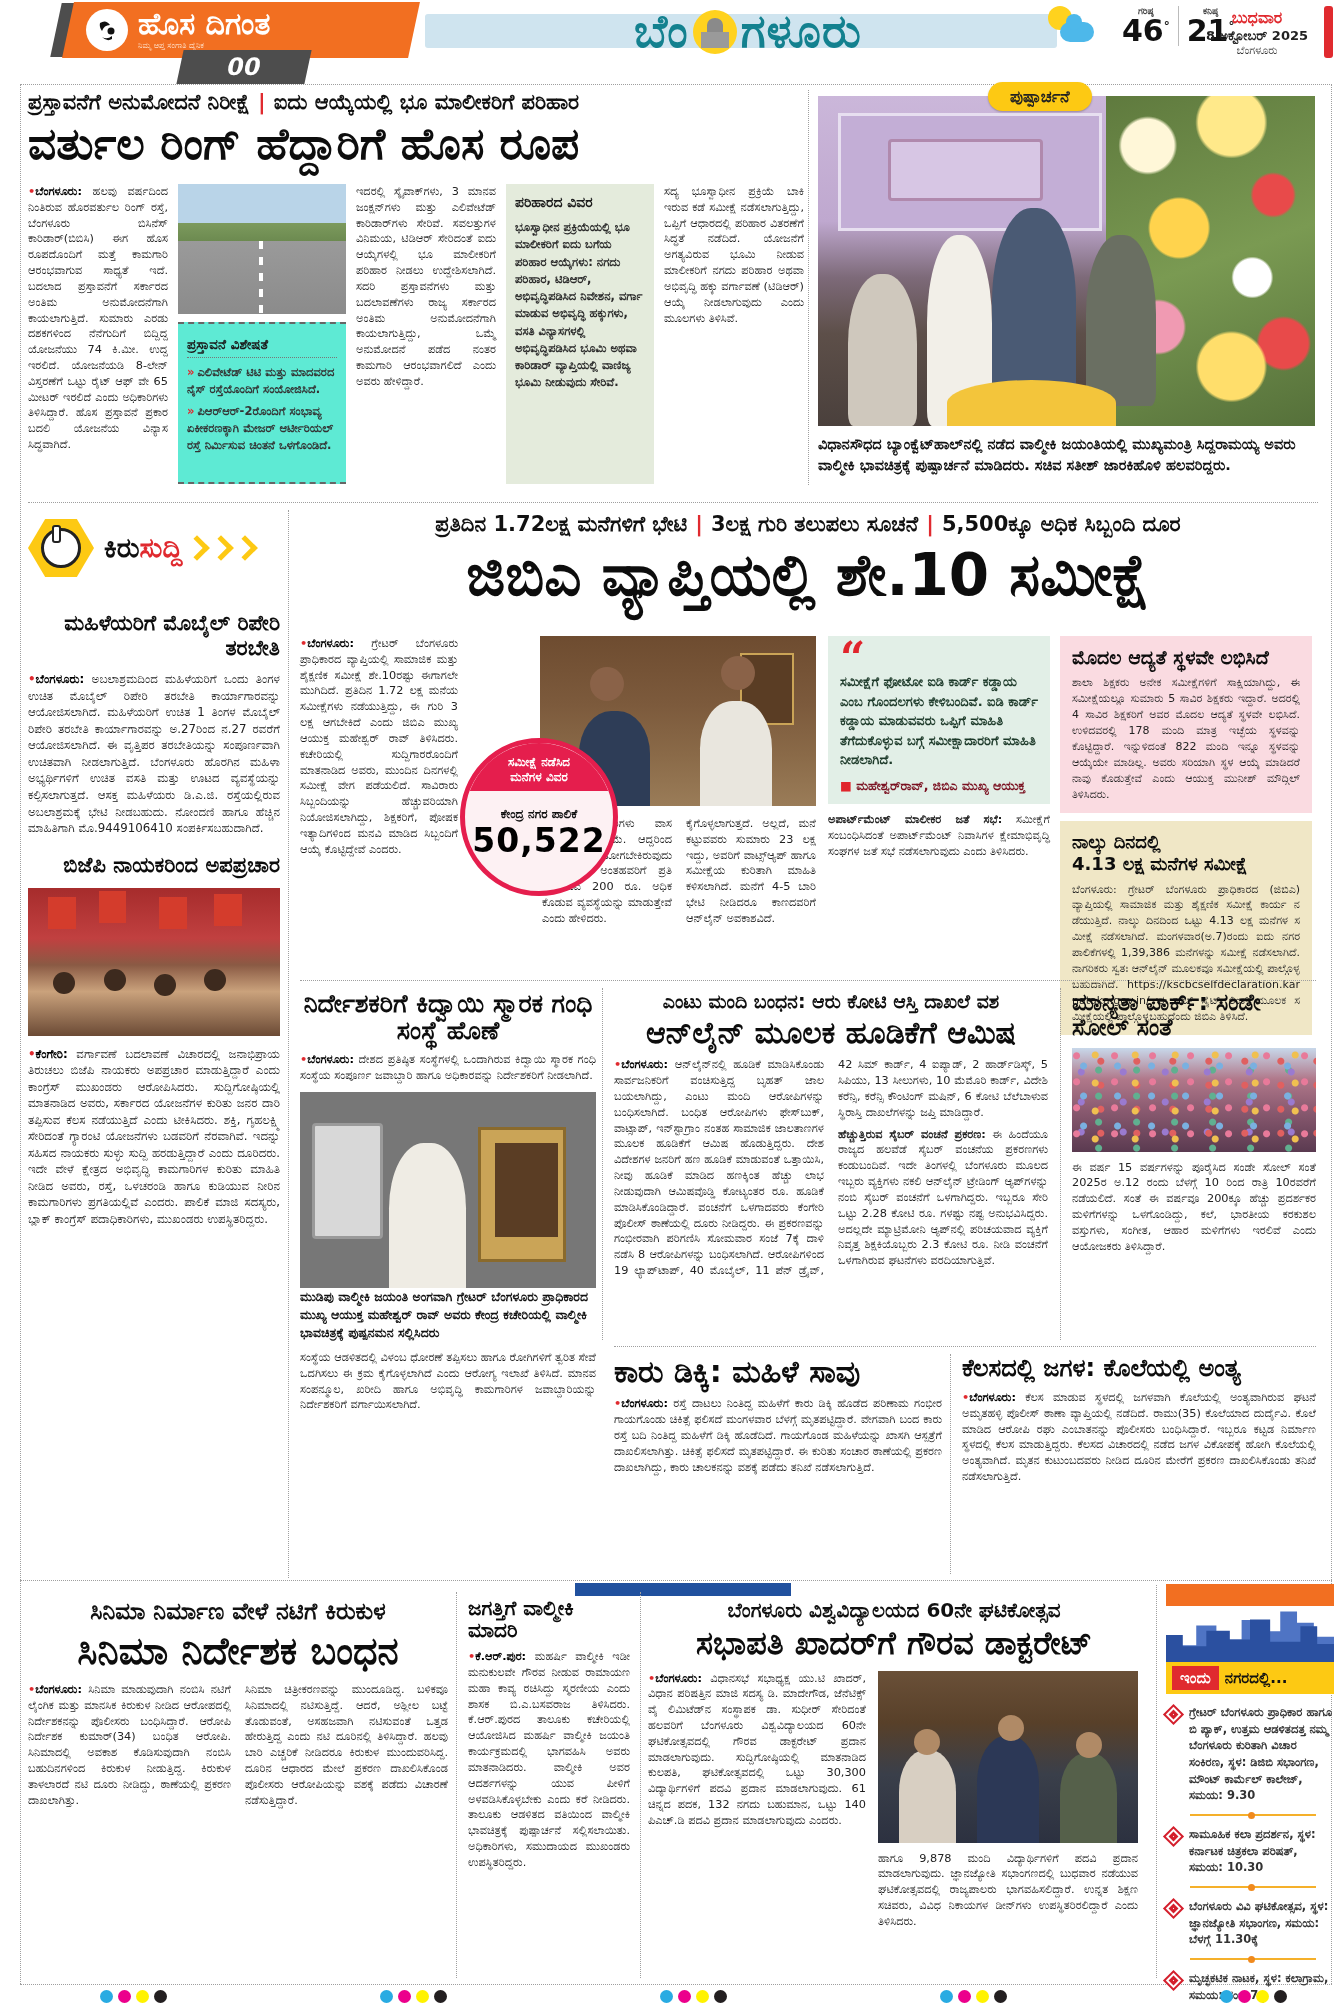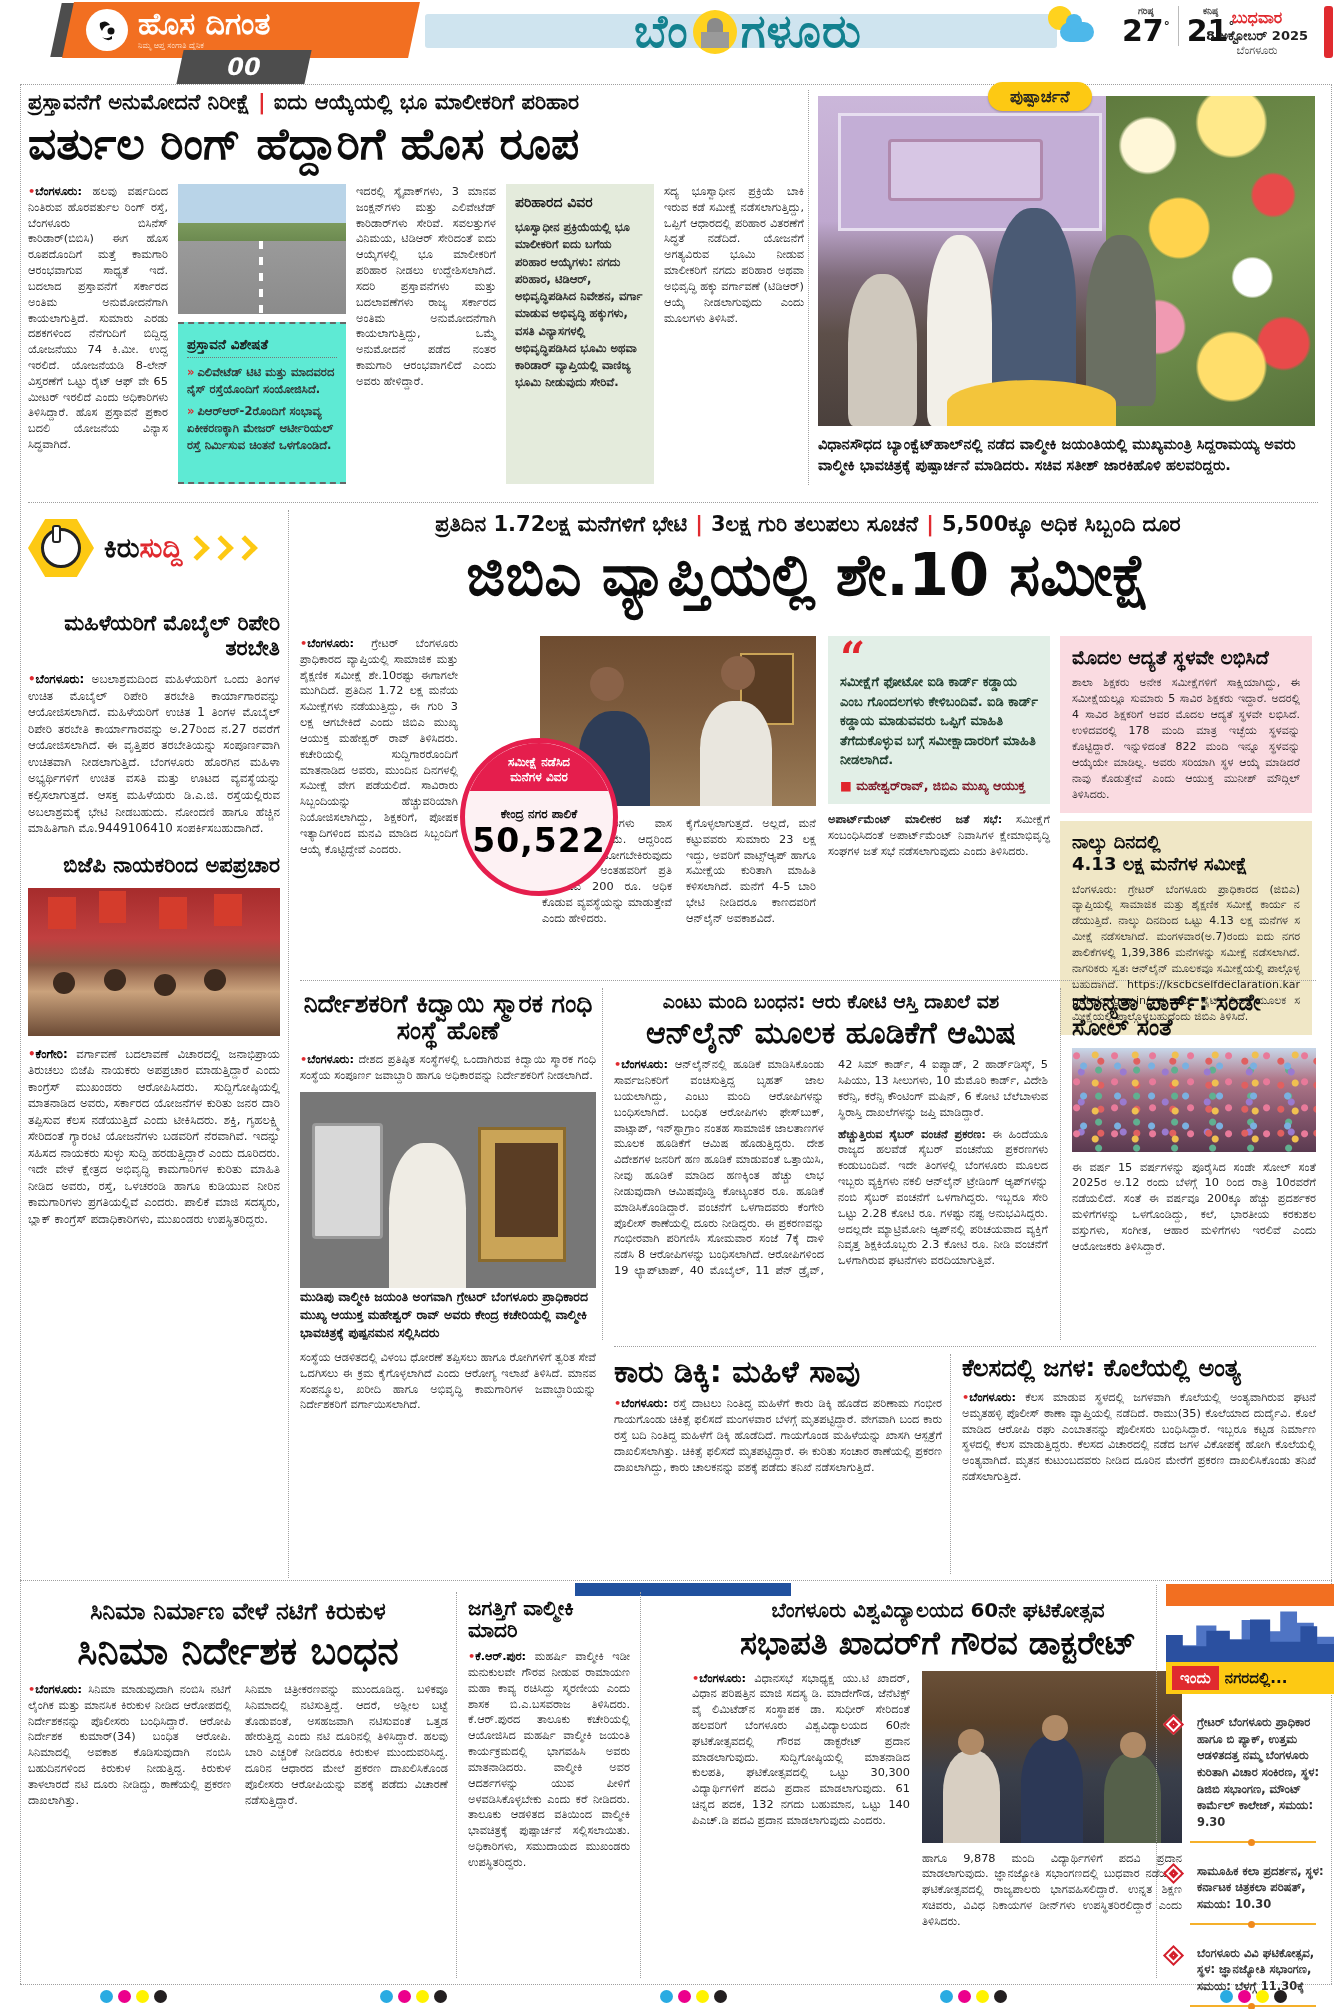--- a/index.html
+++ b/index.html
@@ -124,21 +124,21 @@
   
   .today-top{background:#f26f21;height:22px;}
   .skyline{position:relative;height:56px;background:#fff;overflow:hidden;}
   .sky1{position:absolute;left:0;bottom:0;width:100%;height:100%;background:#4f74c4;
         clip-path:polygon(0 70%,0 100%,100% 100%,100% 55%,88% 55%,88% 30%,78% 30%,78% 10%,68% 10%,68% 45%,55% 45%,55% 25%,45% 25%,45% 60%,30% 60%,30% 35%,18% 35%,18% 70%);}
   .sky2{position:absolute;left:0;bottom:0;width:100%;height:80%;background:#2b50a0;
         clip-path:polygon(0 100%,100% 100%,100% 60%,90% 60%,90% 20%,80% 20%,80% 55%,62% 55%,62% 5%,50% 5%,50% 50%,38% 50%,38% 30%,24% 30%,24% 65%,10% 65%,10% 40%,0 40%);}
   .today-band{background:#fdc913;display:flex;align-items:center;gap:6px;padding:4px 6px;}
   .today-label{background:#e02a2f;color:#fff;font-weight:800;font-size:15px;padding:3px 8px;}
   .today-rest{font-weight:800;font-size:15px;color:#111;}
-  .ev{display:flex;gap:16px;margin-top:20px;}
+  .ev{display:flex;gap:8px;margin-top:10px;}
   .diam{flex:0 0 11px;width:11px;height:11px;border:2px solid #d41f2c;transform:rotate(45deg);margin-top:3px;background:#fff;box-shadow:inset 0 0 0 2px #fff,inset 0 0 0 5px #d41f2c;}
   .ev-txt{font-size:11.5px;font-weight:700;line-height:1.45;color:#333;}
   .ev-sep{position:relative;border-top:2px solid #f5b02a;margin:10px 18px 0 24px;}
   .ev-sep i{position:absolute;left:46%;top:-4px;width:7px;height:7px;border-radius:50%;background:#f08a1e;}
   .cmyk{position:absolute;display:flex;gap:5px;}
   .cmyk i{width:13px;height:13px;border-radius:50%;}
   .blue-bar{position:absolute;left:575px;top:1583px;width:216px;height:13px;background:#20509e;}
 </style>
 </head>
 <body>
@@ -170,21 +170,21 @@
           <span class="dome"></span>
           <span class="base"></span>
         </span>
       <span>ಗಳೂರು</span>
     </div>
     <div class="weather">
       <span class="sun"></span>
       <span class="cloud"></span>
       <span class="temp-block">
         <div class="temp-label">ಗರಿಷ್ಠ</div>
-        <div class="temp-val"><span>27</span><sup>°</sup></div>
+        <div class="temp-val"><span>46</span><sup>°</sup></div>
       </span>
       <span class="temp-sep"></span>
       <span class="temp-block">
         <div class="temp-label">ಕನಿಷ್ಠ</div>
         <div class="temp-val"><span>21</span><sup>°</sup></div>
       </span>
     </div>
     <div class="date-block">
       <div class="day-name">ಬುಧವಾರ</div>
       <div class="date-line">8 ಅಕ್ಟೋಬರ್ 2025</div>
@@ -401,21 +401,21 @@
 
   <div class="abs" style="left:468px;top:1598px;width:162px;">
     <div class="headline" style="font-size:20px;">ಜಗತ್ತಿಗೆ ವಾಲ್ಮೀಕಿ ಮಾದರಿ</div>
     <div class="body-txt" style="margin-top:8px;">
       <span class="dl-dot">•</span><span class="dateline">ಕೆ.ಆರ್.ಪುರ:</span>
       <span>ಮಹರ್ಷಿ ವಾಲ್ಮೀಕಿ ಇಡೀ ಮನುಕುಲವೇ ಗೌರವ ನೀಡುವ ರಾಮಾಯಣ ಮಹಾ ಕಾವ್ಯ ರಚಿಸಿದ್ದು ಸ್ಮರಣೀಯ ಎಂದು ಶಾಸಕ ಬಿ.ಎ.ಬಸವರಾಜ ತಿಳಿಸಿದರು. ಕೆ.ಆರ್.ಪುರದ ತಾಲೂಕು ಕಚೇರಿಯಲ್ಲಿ ಆಯೋಜಿಸಿದ ಮಹರ್ಷಿ ವಾಲ್ಮೀಕಿ ಜಯಂತಿ ಕಾರ್ಯಕ್ರಮದಲ್ಲಿ ಭಾಗವಹಿಸಿ ಅವರು ಮಾತನಾಡಿದರು. ವಾಲ್ಮೀಕಿ ಅವರ ಆದರ್ಶಗಳನ್ನು ಯುವ ಪೀಳಿಗೆ ಅಳವಡಿಸಿಕೊಳ್ಳಬೇಕು ಎಂದು ಕರೆ ನೀಡಿದರು. ತಾಲೂಕು ಆಡಳಿತದ ವತಿಯಿಂದ ವಾಲ್ಮೀಕಿ ಭಾವಚಿತ್ರಕ್ಕೆ ಪುಷ್ಪಾರ್ಚನೆ ಸಲ್ಲಿಸಲಾಯಿತು. ಅಧಿಕಾರಿಗಳು, ಸಮುದಾಯದ ಮುಖಂಡರು ಉಪಸ್ಥಿತರಿದ್ದರು.</span>
     </div>
   </div>
   <div class="dv" style="left:640px;top:1592px;height:386px;"></div>
 
-  <div class="abs" style="left:692px;top:1598px;width:492px;">
+  <div class="abs" style="left:648px;top:1598px;width:492px;">
     <div class="kicker" style="font-size:20px;text-align:center;">ಬೆಂಗಳೂರು ವಿಶ್ವವಿದ್ಯಾಲಯದ 60ನೇ ಘಟಿಕೋತ್ಸವ</div>
     <div class="headline" style="font-size:32px;text-align:center;margin-top:4px;">ಸಭಾಪತಿ ಖಾದರ್‌ಗೆ ಗೌರವ ಡಾಕ್ಟರೇಟ್</div>
     <div style="display:flex;gap:12px;margin-top:10px;">
       <div class="body-txt" style="width:218px;">
         <span class="dl-dot">•</span><span class="dateline">ಬೆಂಗಳೂರು:</span>
         <span>ವಿಧಾನಸಭೆ ಸಭಾಧ್ಯಕ್ಷ ಯು.ಟಿ ಖಾದರ್, ವಿಧಾನ ಪರಿಷತ್ತಿನ ಮಾಜಿ ಸದಸ್ಯ ಡಿ. ಮಾದೇಗೌಡ, ಜೆನೆಟಿಕ್ಸ್ ವೈ ಲಿಮಿಟೆಡ್‌ನ ಸಂಸ್ಥಾಪಕ ಡಾ. ಸುಧೀರ್ ಸೇರಿದಂತೆ ಹಲವರಿಗೆ ಬೆಂಗಳೂರು ವಿಶ್ವವಿದ್ಯಾಲಯದ 60ನೇ ಘಟಿಕೋತ್ಸವದಲ್ಲಿ ಗೌರವ ಡಾಕ್ಟರೇಟ್ ಪ್ರದಾನ ಮಾಡಲಾಗುವುದು. ಸುದ್ದಿಗೋಷ್ಠಿಯಲ್ಲಿ ಮಾತನಾಡಿದ ಕುಲಪತಿ, ಘಟಿಕೋತ್ಸವದಲ್ಲಿ ಒಟ್ಟು 30,300 ವಿದ್ಯಾರ್ಥಿಗಳಿಗೆ ಪದವಿ ಪ್ರದಾನ ಮಾಡಲಾಗುವುದು. 61 ಚಿನ್ನದ ಪದಕ, 132 ನಗದು ಬಹುಮಾನ, ಒಟ್ಟು 140 ಪಿಎಚ್‌.ಡಿ ಪದವಿ ಪ್ರದಾನ ಮಾಡಲಾಗುವುದು ಎಂದರು.</span>
       </div>
       <div style="width:260px;">
         <div class="ph ph-conv" style="height:172px;">
           <div class="p" style="left:8%;width:22%;height:54%;background:#d8cfc2;"></div>

